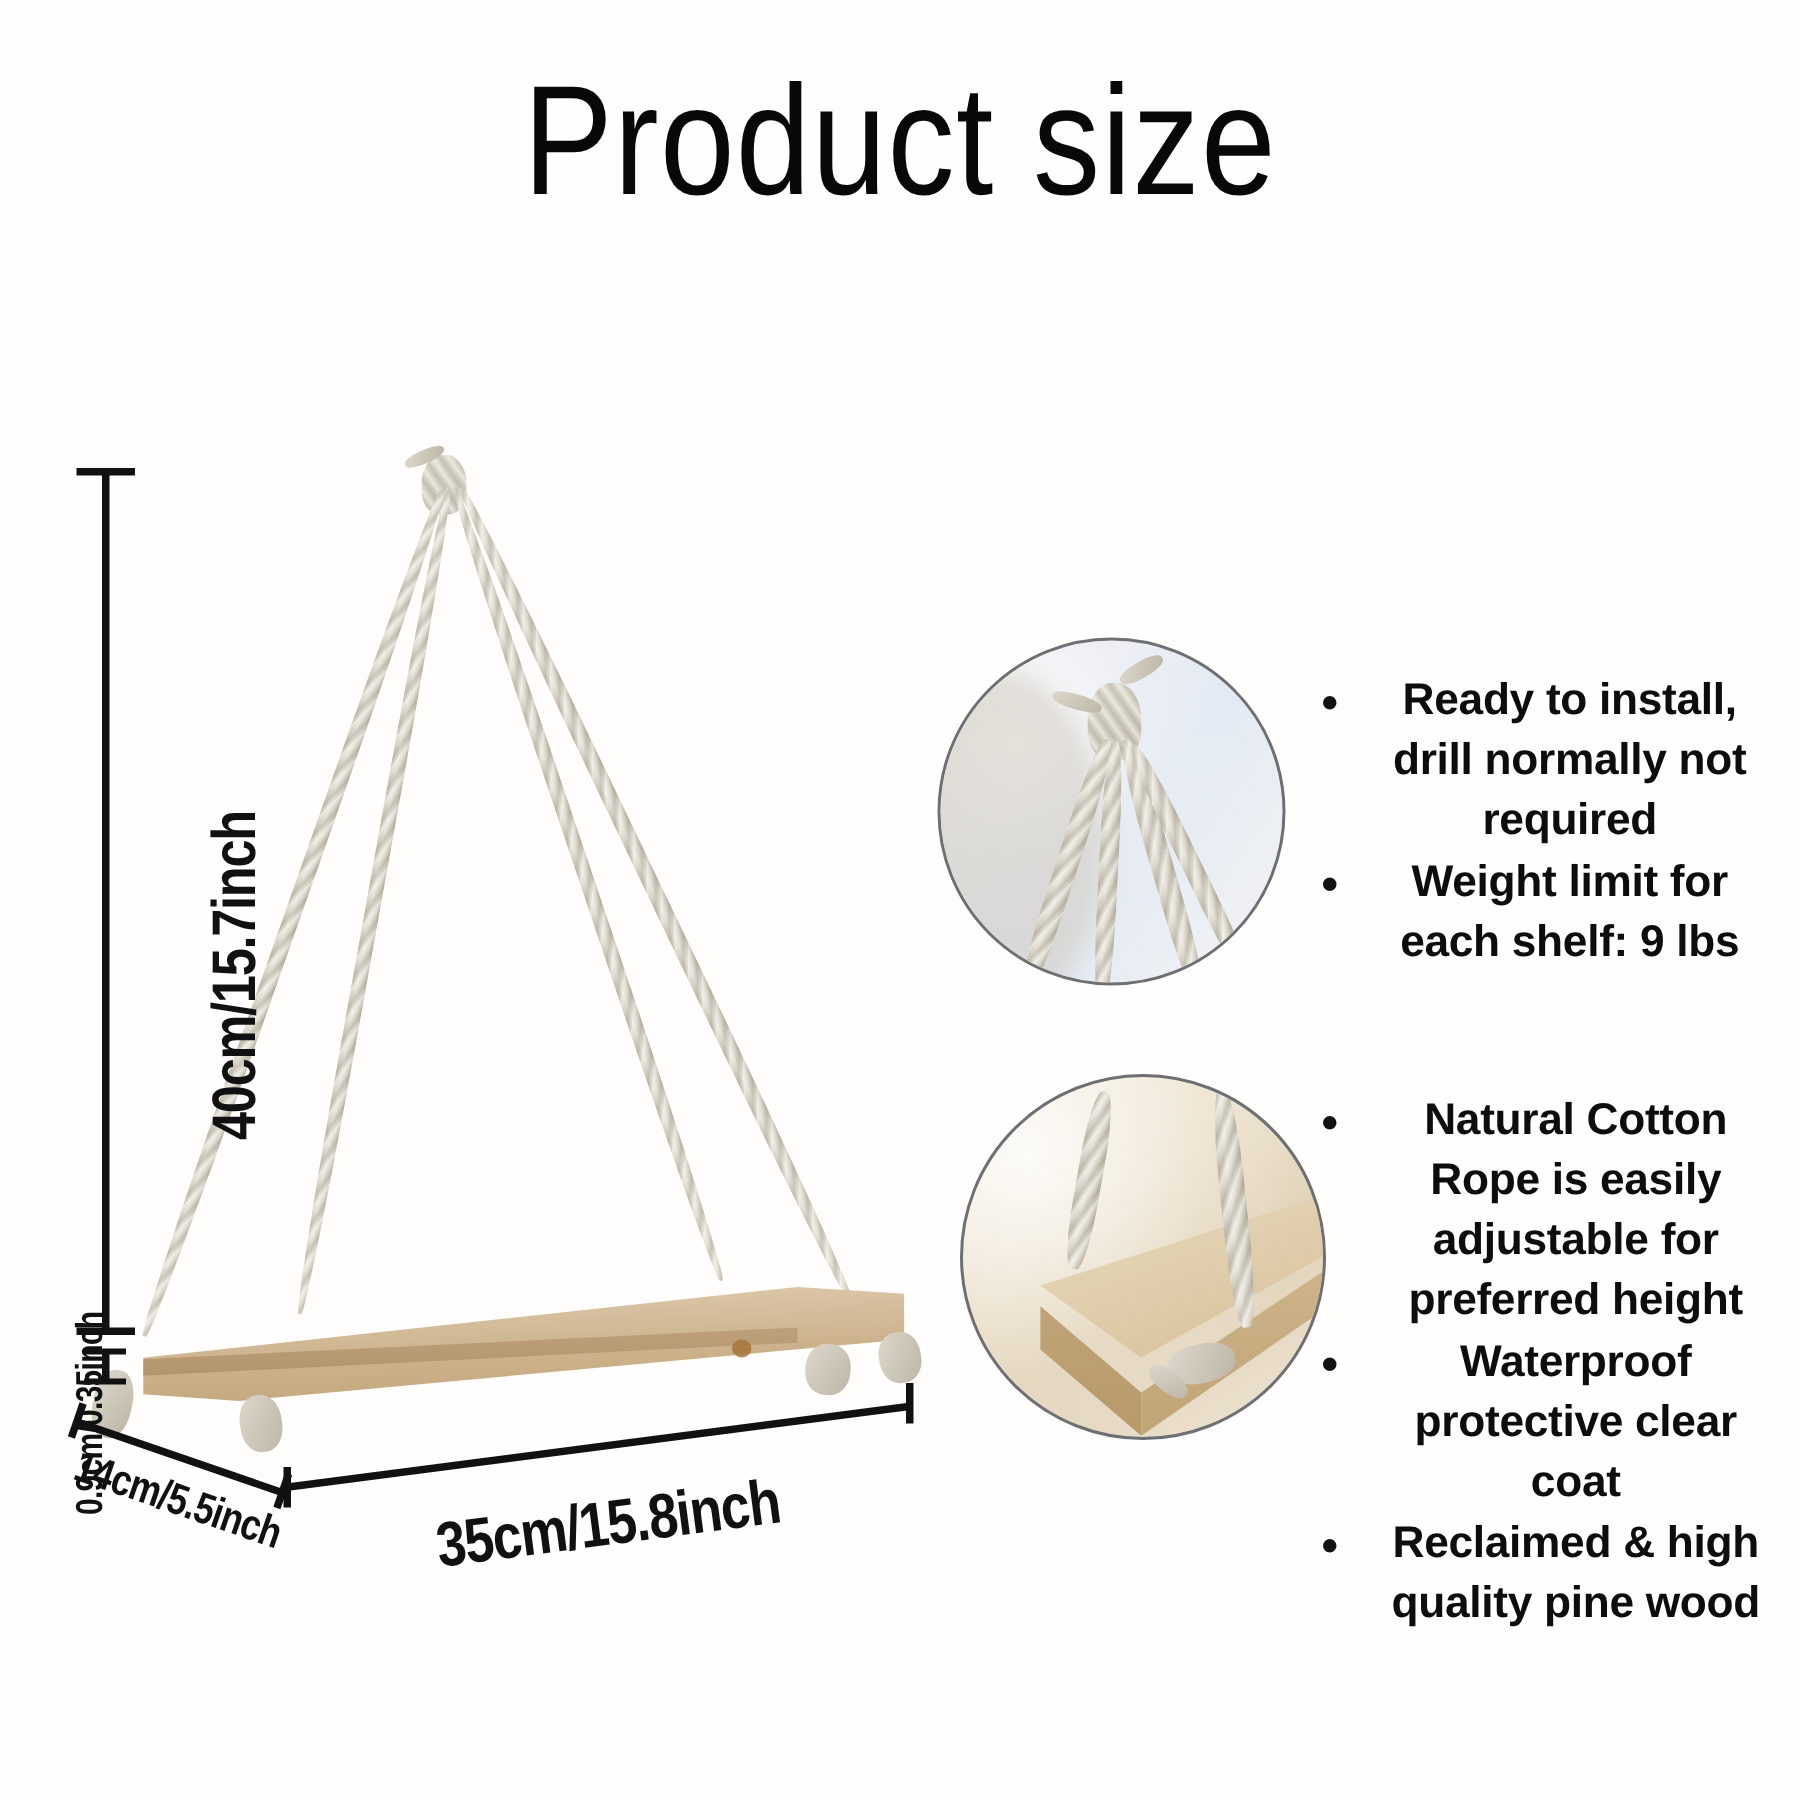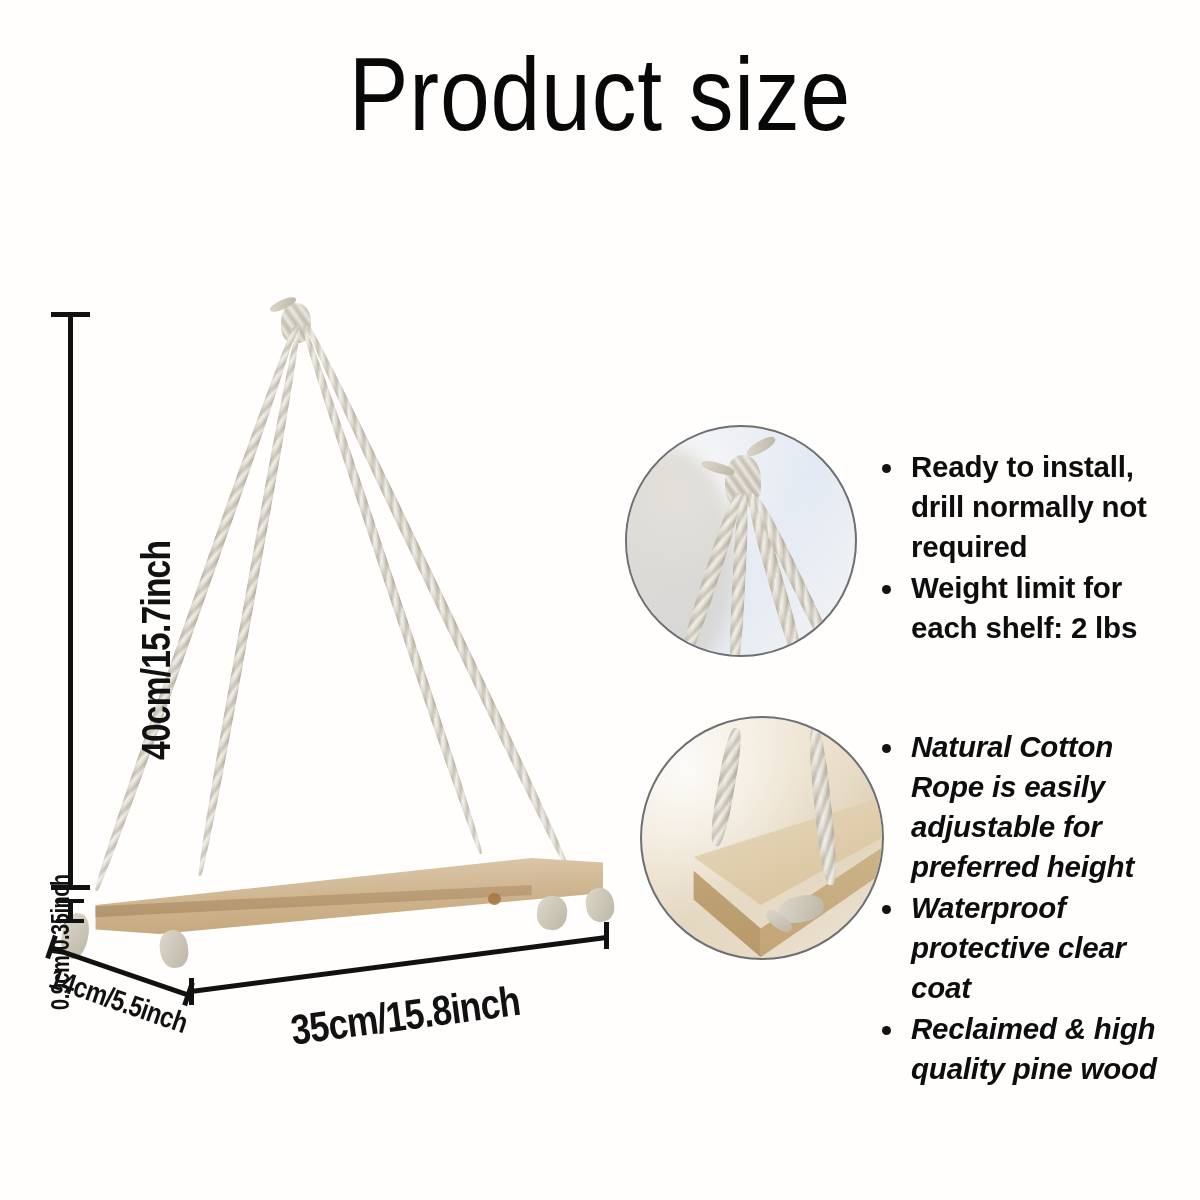--- a/index.html
+++ b/index.html
@@ -153,20 +153,21 @@
     font-family: "Liberation Sans", sans-serif;
     font-size: 29.5px;
     font-weight: 700;
     line-height: 40px;
     letter-spacing: -0.2px;
   }
   .bullet-row {
     position: relative;
     padding-left: 33px;
     margin-bottom: 1px;
+    text-align: center;
   }
   .bullet-dot {
     position: absolute;
     left: 4px;
     top: 17px;
     width: 9px;
     height: 9px;
     border-radius: 50%;
     background: #121212;
   }
@@ -249,21 +250,21 @@
     <div class="rope" style="left:122px; top:70px; width:13px; height:180px; transform:rotate(-26deg);"></div>
   </div>
 
   <div class="bullets" style="left:878px; top:447px; width:304px;">
     <div class="bullet-row">
       <span class="bullet-dot"></span>
       <span class="bullet-text">Ready to install, drill normally not required</span>
     </div>
     <div class="bullet-row">
       <span class="bullet-dot"></span>
-      <span class="bullet-text">Weight limit for each shelf: 2 lbs</span>
+      <span class="bullet-text">Weight limit for each shelf: 9 lbs</span>
     </div>
   </div>
 
   <div class="circle circle-2" style="left:640px; top:716px; width:244px; height:244px;">
 
     <div style="position:absolute; left:-10px; top:70px; width:280px; height:150px;
                 clip-path: polygon(22% 46%, 86% 8%, 100% 22%, 46% 78%);
                 background: linear-gradient(160deg,#ece0c8,#dcc8a4 60%,#cfb78f);"></div>
     <div style="position:absolute; left:-10px; top:70px; width:280px; height:180px;
                 clip-path: polygon(22% 46%, 46% 78%, 46% 94%, 22% 62%);
@@ -271,21 +272,21 @@
     <div style="position:absolute; left:-10px; top:70px; width:280px; height:180px;
                 clip-path: polygon(46% 78%, 100% 22%, 100% 36%, 46% 94%);
                 background: linear-gradient(180deg,#d3bb94,#c0a374);"></div>
 
     <div class="rope" style="left:86px; top:10px; width:17px; height:120px; transform:rotate(10deg);"></div>
     <div class="rope" style="left:164px; top:8px; width:17px; height:160px; transform:rotate(-6deg);"></div>
     <div class="rope-tail" style="left:136px; top:178px; width:46px; height:26px; transform:rotate(-12deg);"></div>
     <div class="rope-tail" style="left:122px; top:196px; width:30px; height:14px; transform:rotate(38deg);"></div>
   </div>
 
-  <div class="bullets" style="left:878px; top:727px; width:312px;font-style:italic;">
+  <div class="bullets" style="left:878px; top:727px; width:312px;">
     <div class="bullet-row">
       <span class="bullet-dot"></span>
       <span class="bullet-text">Natural Cotton Rope is easily adjustable for preferred height</span>
     </div>
     <div class="bullet-row">
       <span class="bullet-dot"></span>
       <span class="bullet-text">Waterproof protective clear coat</span>
     </div>
     <div class="bullet-row">
       <span class="bullet-dot"></span>

